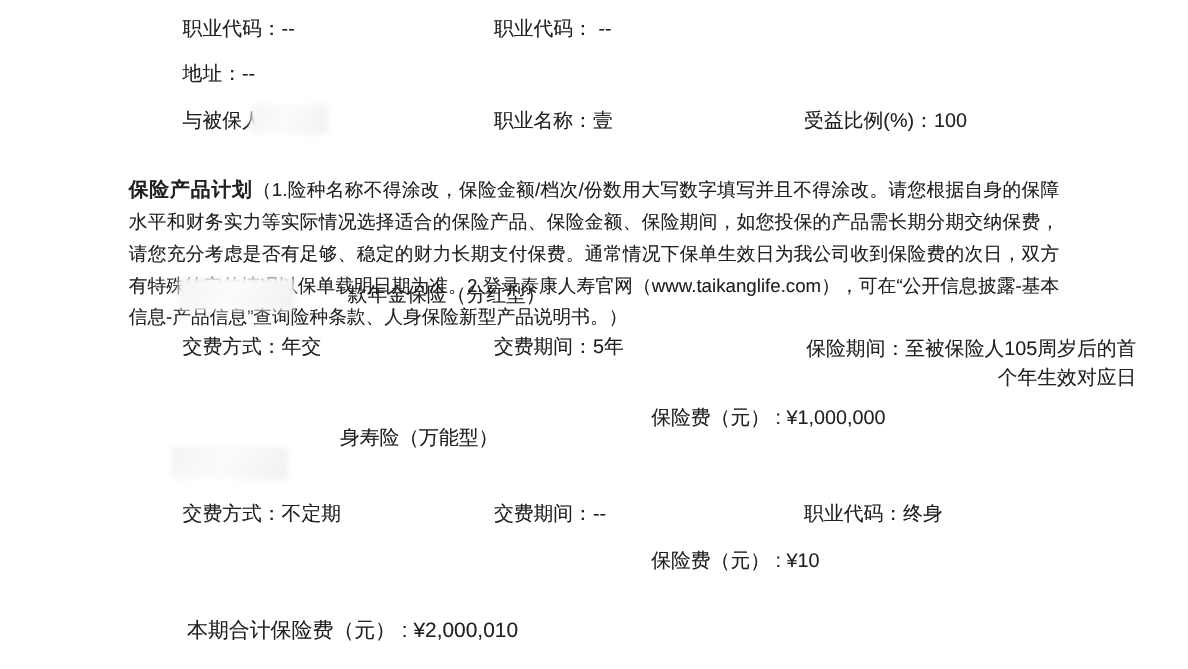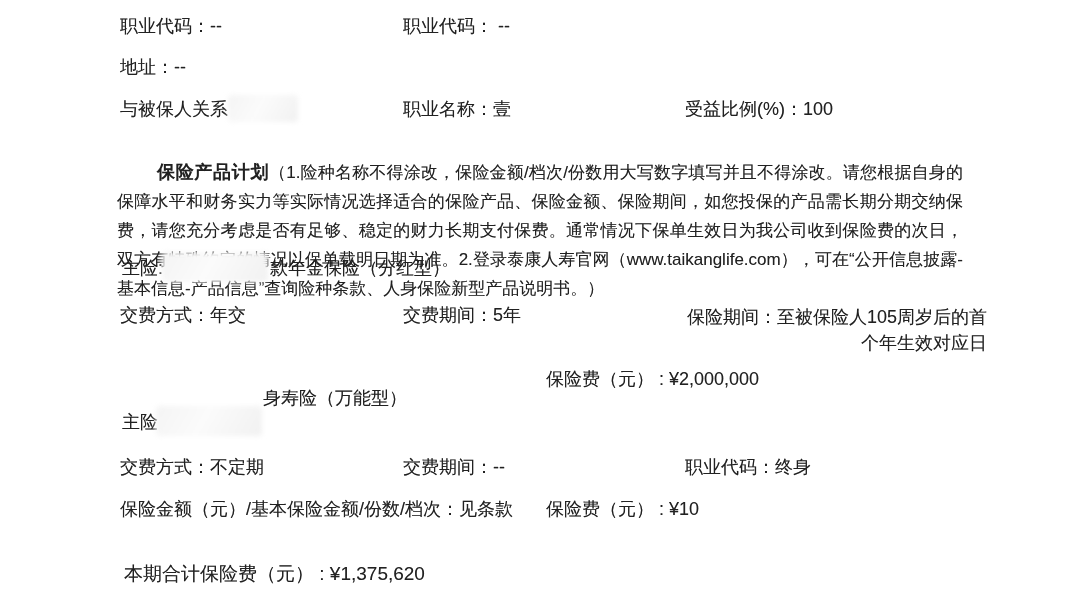--- a/index.html
+++ b/index.html
@@ -2,28 +2,28 @@
 <html><head>
 <meta charset="utf-8">
 <style>
   html,body{margin:0;padding:0;background:#ffffff;}
   .sheet{
     position:relative;width:1080px;height:608px;background:#ffffff;overflow:hidden;
     font-family:"Liberation Sans", sans-serif;
     color:#212121;
     filter:blur(0.25px);
   }
-  .abs{position:absolute;white-space:nowrap;}
+  .abs{position:absolute;white-space:nowrap;margin-left:46px;}
   .row-text{font-size:18px;line-height:22px;text-shadow:0 0 .5px rgba(0,0,0,.30);}
   .para{
     position:absolute;left:117px;top:141px;width:846px;
     font-size:17px;line-height:29px;text-align:justify;white-space:normal;
     text-shadow:0 0 .5px rgba(0,0,0,.30);
   }
-  .para b{font-size:18px;letter-spacing:.5px;margin-left:40px;}
+  .para b{font-size:18px;letter-spacing:.5px;}
   .wrapcol{white-space:normal;width:302px;text-align:right;}
   .redact{
     position:absolute;border-radius:4px;
     background:linear-gradient(120deg,#f4f4f4 0%,#fbfbfb 45%,#f1f1f1 100%);
     filter:blur(2.5px);
   }
   .total-line{font-size:19px;}
 </style>
 </head>
 <body>
@@ -43,28 +43,27 @@
   <p class="para"><b>保险产品计划</b><span>（1.险种名称不得涂改，保险金额/档次/份数用大写数字填写并且不得涂改。请您根据自身的保障水平和财务实力等实际情况选择适合的保险产品、保险金额、保险期间，如您投保的产品需长期分期交纳保费，请您充分考虑是否有足够、稳定的财力长期支付保费。通常情况下保单生效日为我公司收到保险费的次日，双方有特殊约定的情况以保单载明日期为准。2.登录泰康人寿官网（www.taikanglife.com），可在“公开信息披露-基本信息-产品信息”查询险种条款、人身保险新型产品说明书。）</span></p>
 
   <div class="abs row-text" style="left:122px;top:257px">主险:</div>
   <div class="redact" style="left:162px;top:252px;width:106px;height:30px"></div>
   <div class="abs row-text" style="left:270px;top:257px">款年金保险（分红型）</div>
 
   <div class="abs row-text" style="left:120px;top:304px">交费方式：年交</div>
   <div class="abs row-text" style="left:403px;top:304px">交费期间：5年</div>
   <div class="abs row-text wrapcol" style="left:685px;top:304px;line-height:26px">保险期间：至被保险人105周岁后的首个年生效对应日</div>
 
-  <div class="abs row-text" style="left:546px;top:368px">保险费（元） : ¥2,000,000</div>
+  <div class="abs row-text" style="left:546px;top:368px">保险费（元） : ¥1,000,000</div>
 
   <div class="abs row-text" style="left:122px;top:411px">主险</div>
   <div class="redact" style="left:156px;top:406px;width:106px;height:30px"></div>
   <div class="abs row-text" style="left:263px;top:387px">身寿险（万能型）</div>
 
   <div class="abs row-text" style="left:120px;top:456px">交费方式：不定期</div>
   <div class="abs row-text" style="left:403px;top:456px">交费期间：--</div>
   <div class="abs row-text" style="left:685px;top:456px">职业代码：终身</div>
 
-  <div class="abs row-text" style="left:120px;top:498px">保险金额（元）/基本保险金额/份数/档次：见条款</div>
   <div class="abs row-text" style="left:546px;top:498px">保险费（元） : ¥10</div>
 
-  <div class="abs row-text total-line" style="left:124px;top:563px">本期合计保险费（元） : ¥1,375,620</div>
+  <div class="abs row-text total-line" style="left:124px;top:563px">本期合计保险费（元） : ¥2,000,010</div>
 
 </div>
 
 </body></html>

